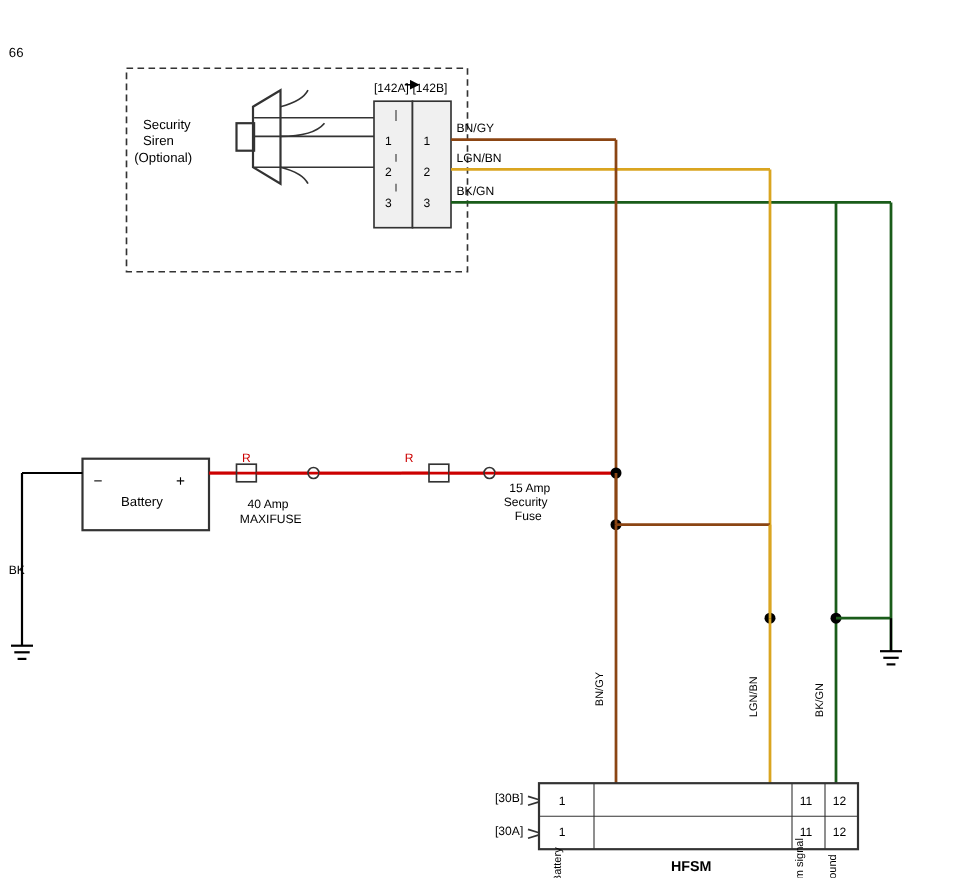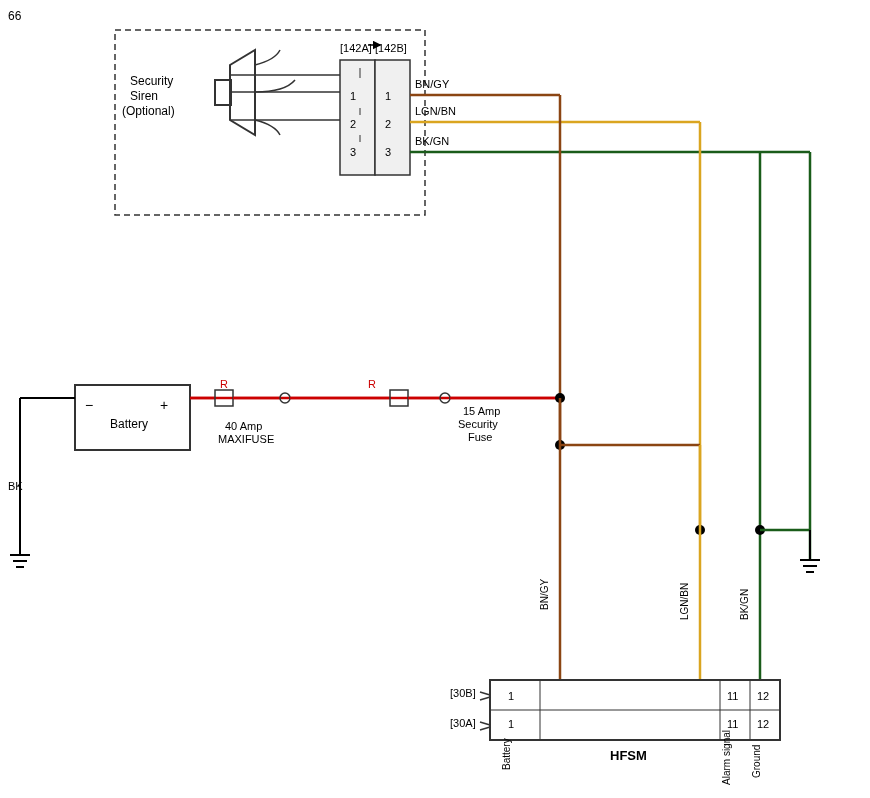--- a/index.html
+++ b/index.html
@@ -9,20 +9,21 @@
       background: #fff;
       font-family: Arial, sans-serif;
       font-size: 12px;
       overflow: hidden;
       position: relative;
     }
     #diagram-container {
       width: 870px;
       height: 578px;
       position: relative;
+      margin-top: 32px;
     }
     svg {
       position: absolute;
       top: 0; left: 0;
       width: 870px;
       height: 798px;
     }
   </style>
 </head>
 <body>

